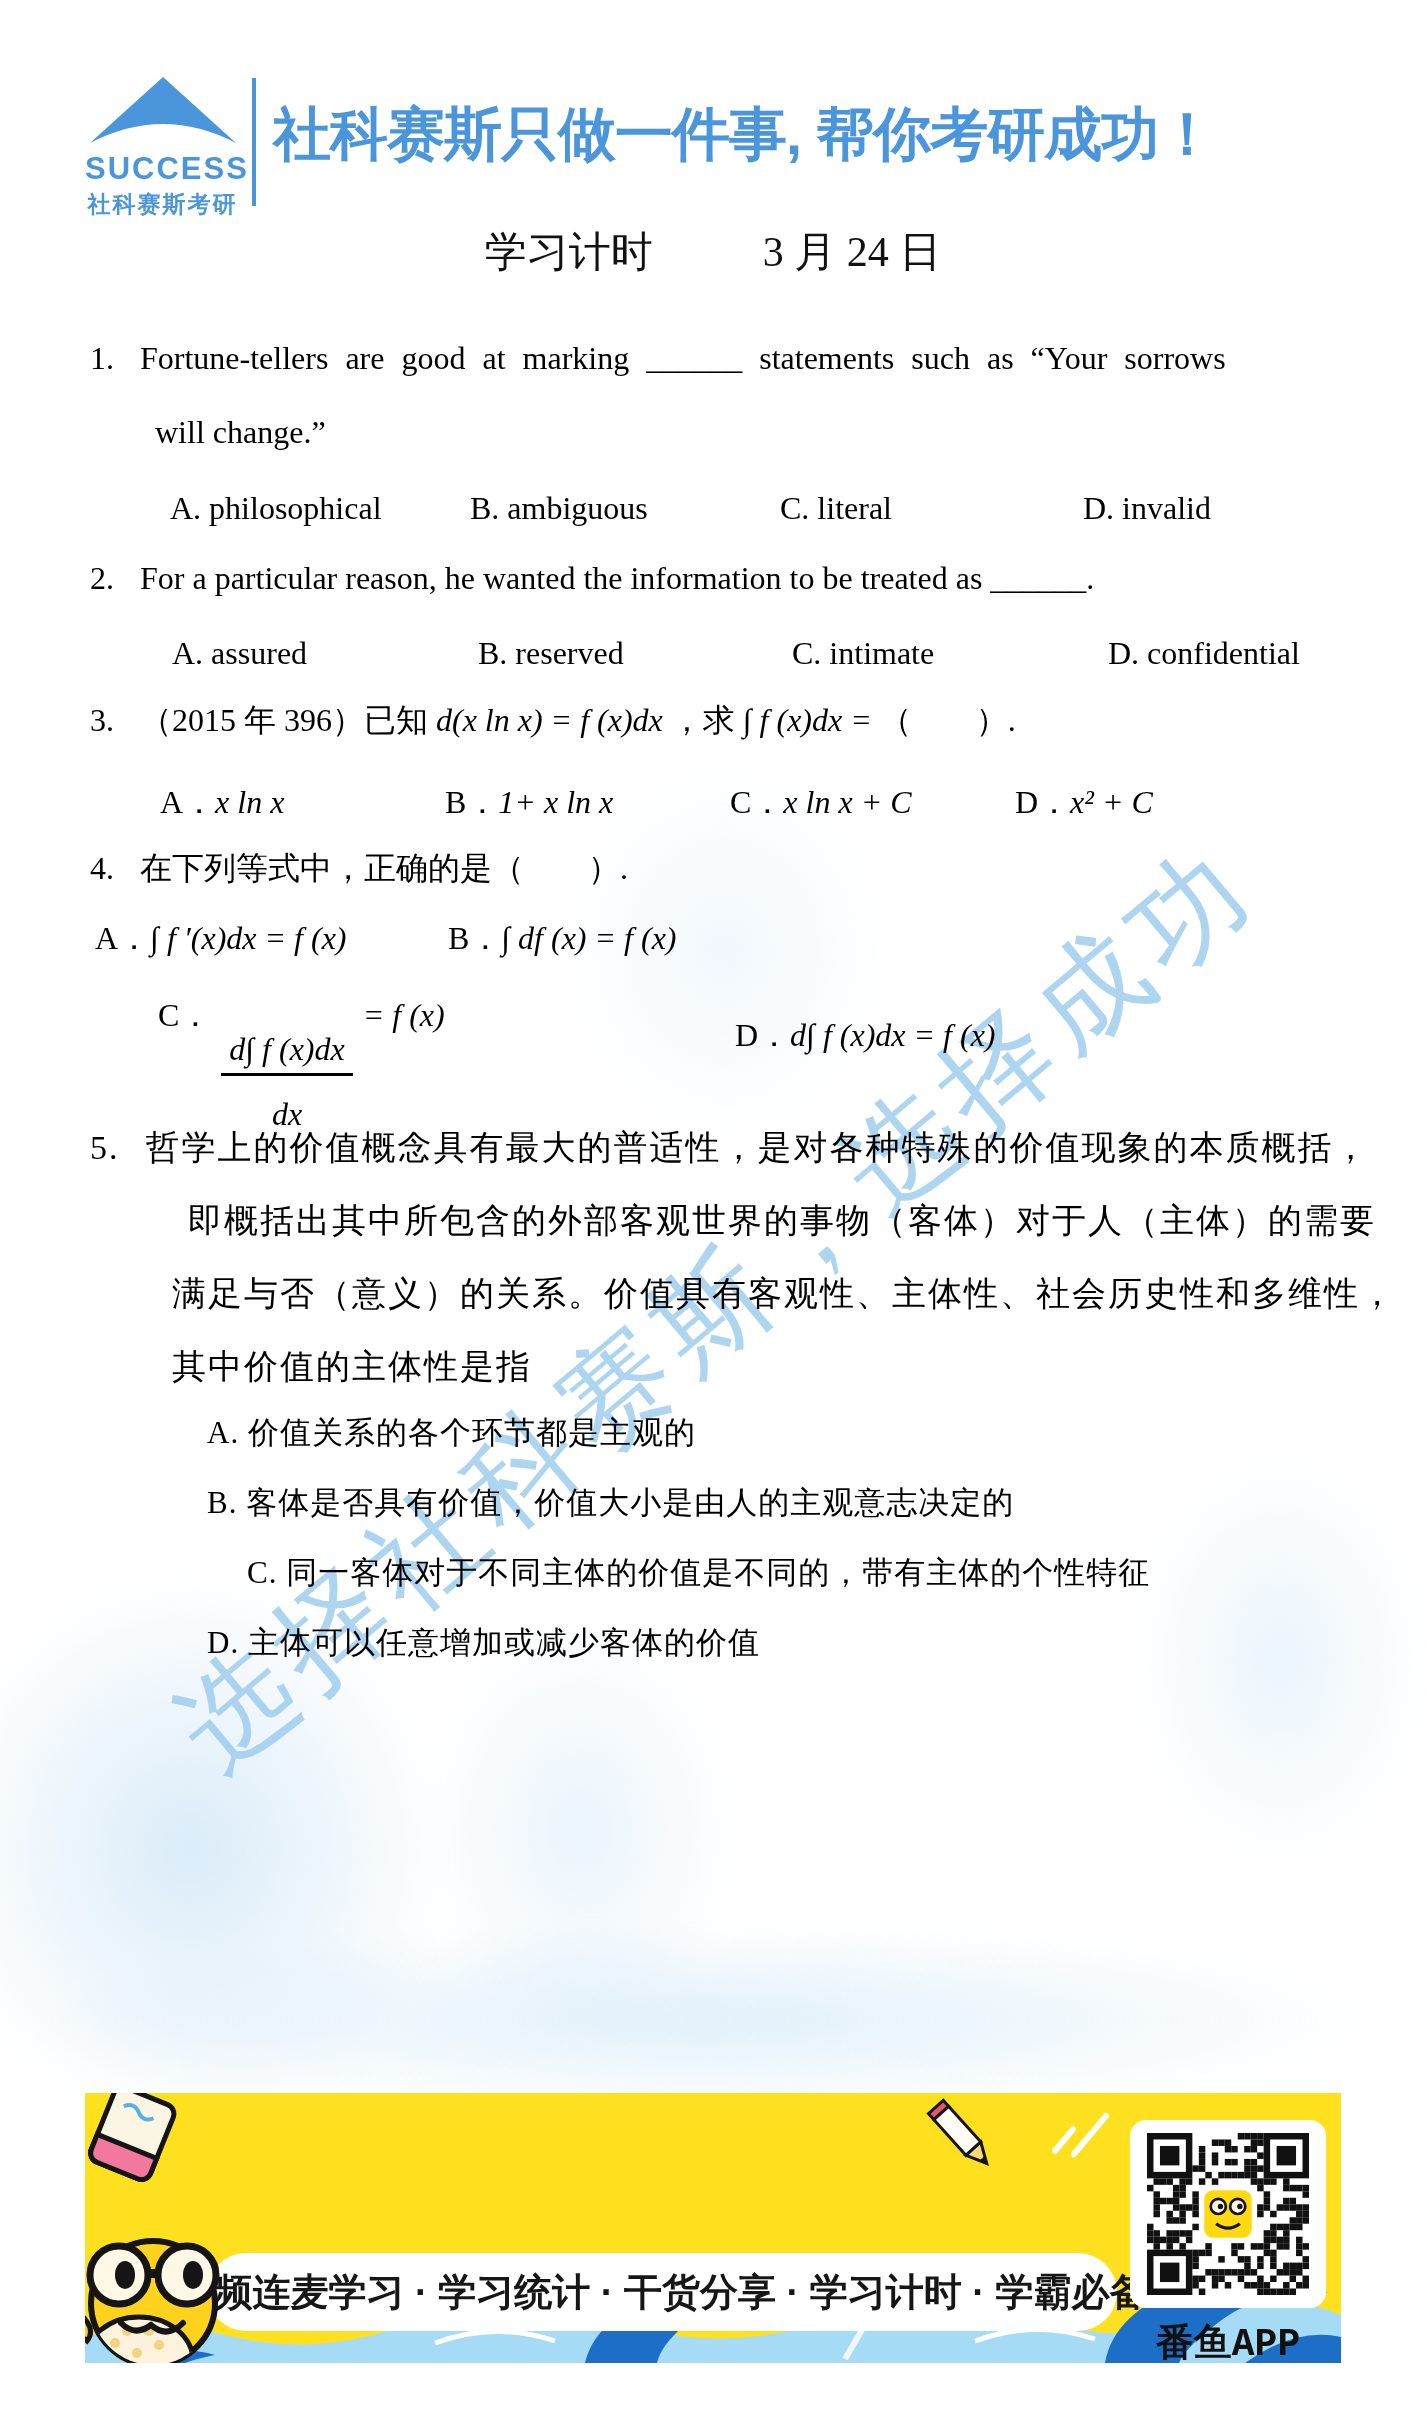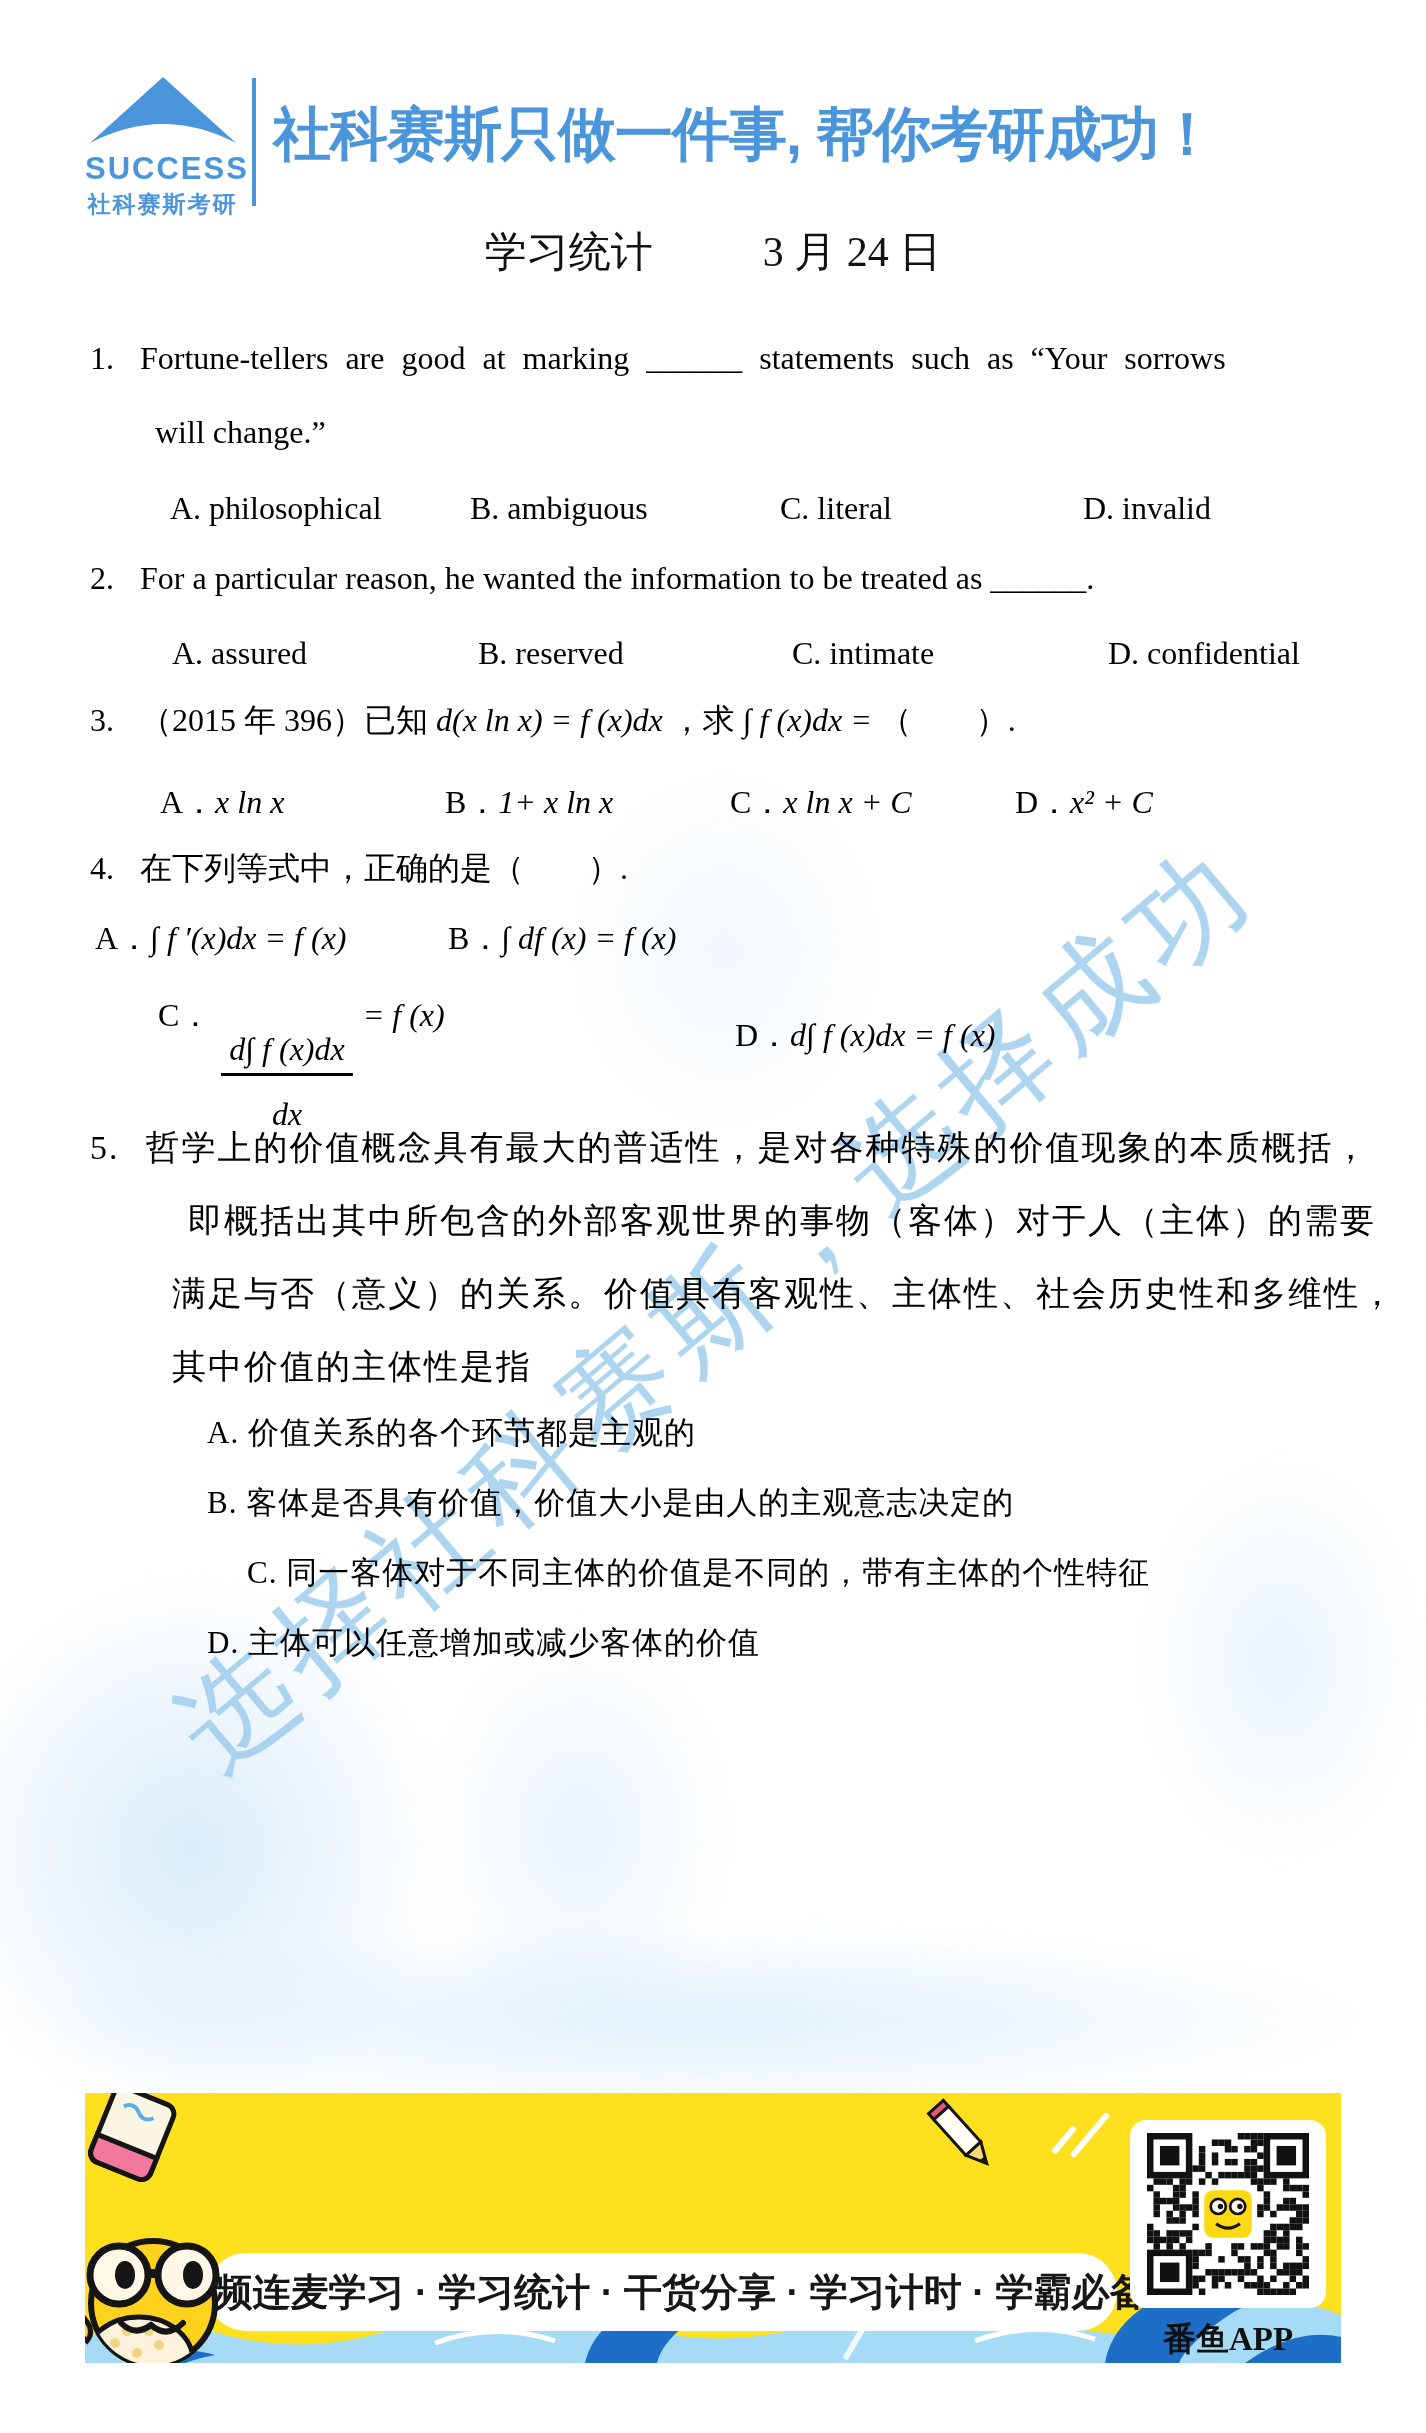--- a/index.html
+++ b/index.html
@@ -38,21 +38,21 @@
   
   .banner{left:85px;top:2093px;width:1256px;height:270px;background:#FFE01E;overflow:hidden;z-index:2;}
   .banner-title{left:66px;top:36px;font-family:"Liberation Sans","DejaVu Sans",sans-serif;
     font-weight:900;font-size:62px;letter-spacing:-1px;color:#121212;white-space:nowrap;z-index:3;}
   .pill{left:122px;top:160px;width:910px;height:78px;background:#fff;border-radius:40px;
     display:flex;align-items:center;justify-content:center;z-index:3;}
   .pill-text{font-family:"Liberation Sans","DejaVu Sans",sans-serif;font-weight:700;
     font-size:38px;color:#161616;white-space:nowrap;}
   .qr-box{left:1045px;top:27px;width:196px;height:188px;background:#fff;border-radius:16px;z-index:5;}
   .qr-label{left:1045px;top:224px;width:196px;text-align:center;
-    font-family:Liberation Serif, serif;font-weight:900;font-size:33px;color:#111;z-index:5;}
+    font-family:Liberation Mono, monospace;font-weight:900;font-size:38px;color:#111;z-index:5;}
   .streak{background:#fff;border-radius:4px;z-index:3;}
 </style>
 </head>
 <body>
 
 <div class="abs wash" style="left:-70px;top:1570px;width:520px;height:560px;background:radial-gradient(ellipse at 50% 50%,rgba(188,220,243,.55),rgba(188,220,243,0) 70%);"></div>
 <div class="abs wash" style="left:420px;top:1620px;width:320px;height:420px;background:radial-gradient(ellipse at 50% 50%,rgba(210,232,248,.45),rgba(210,232,248,0) 70%);"></div>
 <div class="abs wash" style="left:560px;top:760px;width:330px;height:380px;background:radial-gradient(ellipse at 50% 50%,rgba(215,235,250,.35),rgba(215,235,250,0) 70%);"></div>
 <div class="abs wash" style="left:40px;top:1925px;width:1330px;height:190px;background:radial-gradient(ellipse at 50% 50%,rgba(196,226,246,.5),rgba(196,226,246,0) 72%);"></div>
 <div class="abs wash" style="left:1130px;top:1450px;width:300px;height:420px;background:radial-gradient(ellipse at 50% 50%,rgba(205,230,247,.4),rgba(205,230,247,0) 70%);"></div>
@@ -65,21 +65,21 @@
       <path d="M75 2 L148 68 Q75 30 2 68 Z" fill="#4b96da"></path>
     </svg>
   </span>
   <div class="logo-word">SUCCESS</div>
   <div class="logo-sub">社科赛斯考研</div>
 </div>
 <div class="abs divider" style="left:252px;top:78px;"></div>
 <div class="abs slogan" style="left:273px;top:96px;">社科赛斯只做一件事, 帮你考研成功！</div>
 
 <div class="abs page-title">
-  <span>学习统计</span>
+  <span>学习计时</span>
   <span>3 月 24 日</span>
 </div>
 
 <div class="abs q spread" style="left:90px;top:338px;">
   <span class="qnum">1.</span><span>Fortune-tellers are good at marking ______ statements such as “Your sorrows</span>
 </div>
 <div class="abs q" style="left:155px;top:412px;">will change.”</div>
 <div class="abs q" style="left:170px;top:488px;">A. philosophical</div>
 <div class="abs q" style="left:470px;top:488px;">B. ambiguous</div>
 <div class="abs q" style="left:780px;top:488px;">C. literal</div>

